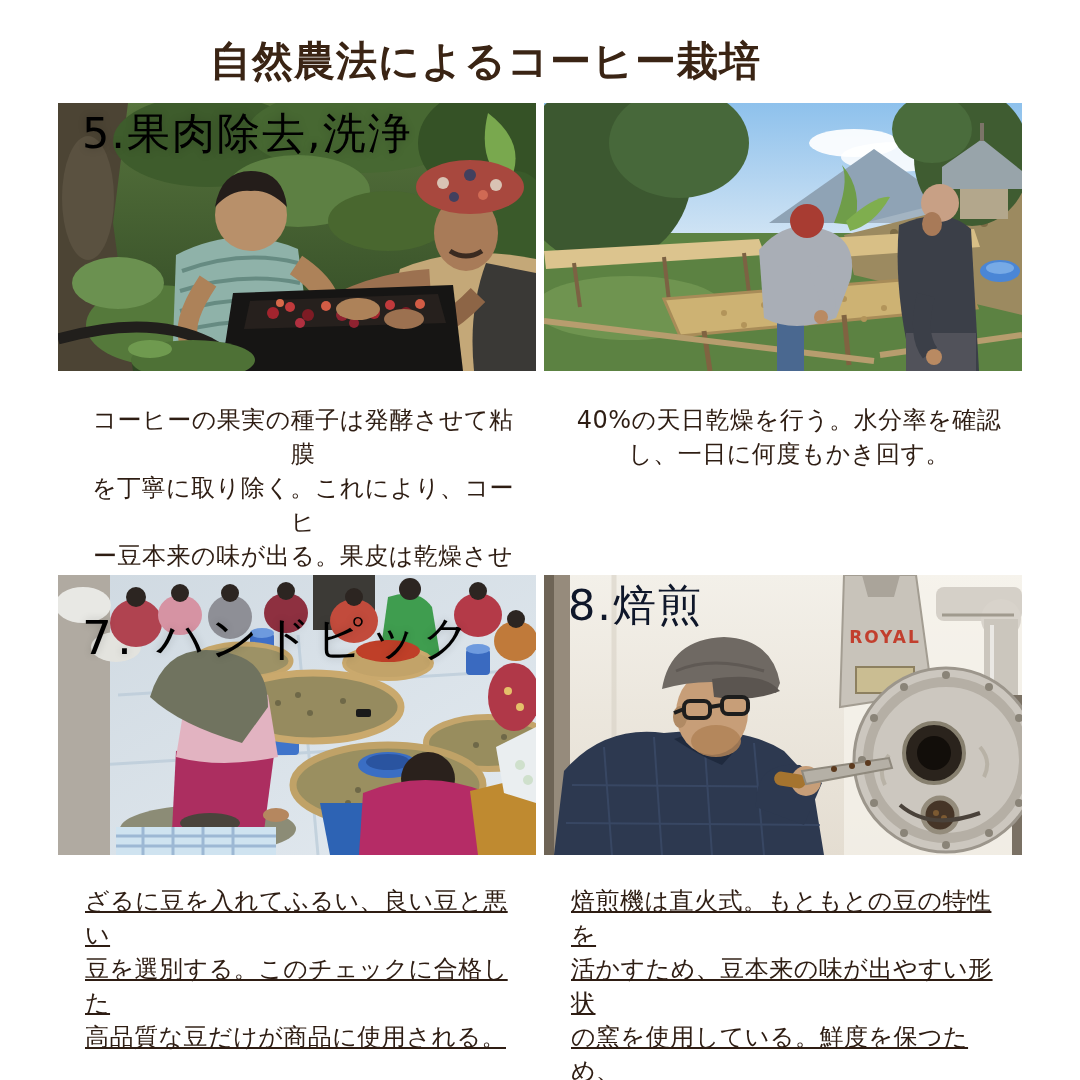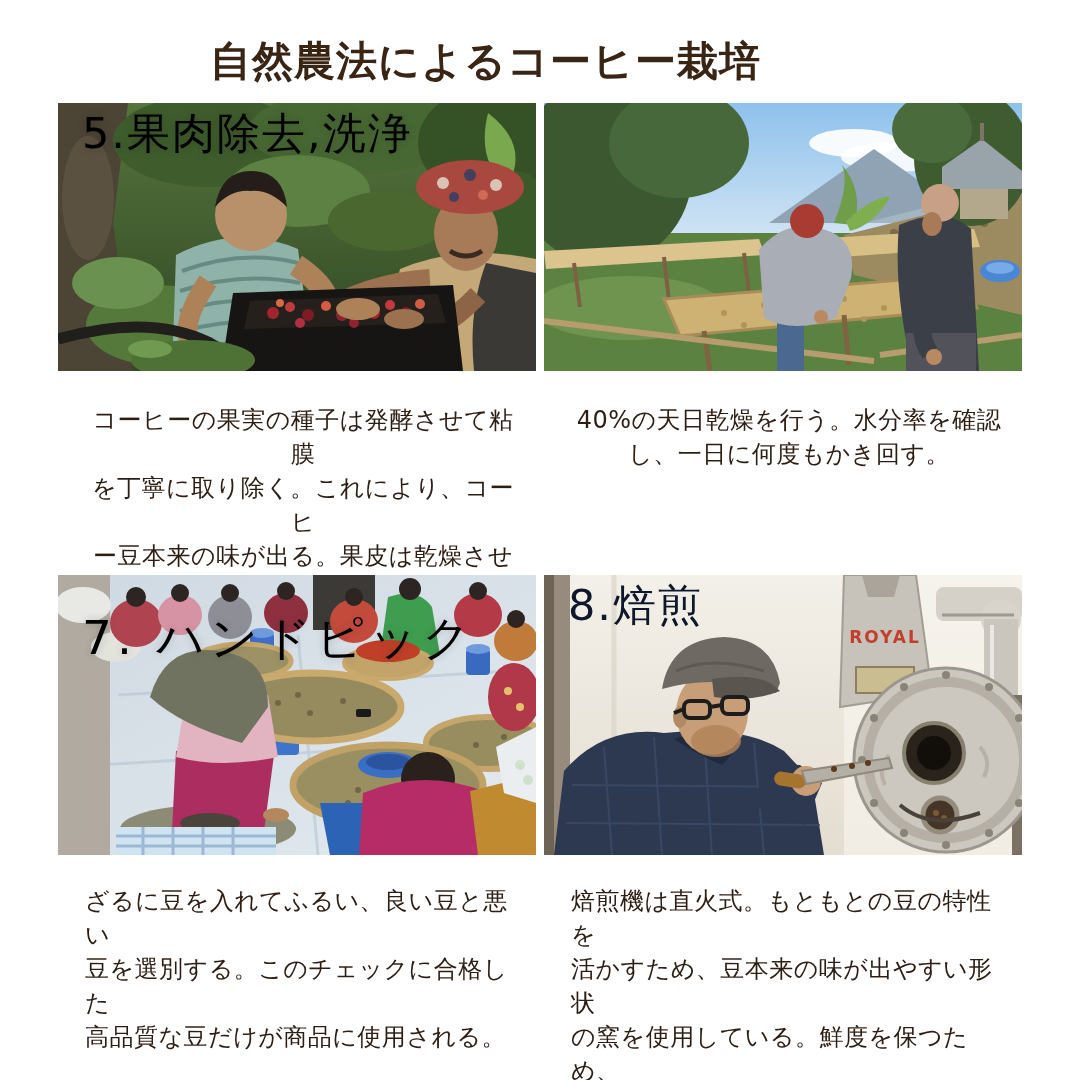--- a/index.html
+++ b/index.html
@@ -19,21 +19,21 @@
   .photo svg{display:block;width:478px;height:100%;}
   .photo-label{position:absolute;top:2px;left:24px;margin:0;
        font-size:43px;font-weight:400;letter-spacing:2px;color:#000000;
        text-shadow:0 0 8px rgba(0,0,0,.18);white-space:nowrap;}
   .c7 .photo-label{font-size:47px;letter-spacing:5px;top:0;margin-top:32px;}
   .c8 .photo-label{color:#0f172a;font-weight:400;text-shadow:none;}
   .caption{margin:0;white-space:pre-line;color:#2e1d13;
        font-size:24px;line-height:34px;font-weight:500;letter-spacing:.5px;
        margin-left:27px;width:436px;}
   .row1 .caption{margin-top:32px;text-align:center;}
-  .row2 .caption{margin-top:29px;}
+  .row2 .caption{margin-top:29px;text-decoration:underline;}
 </style>
 </head>
 <body>
 
 <div class="page">
 
   <h1 class="main-title">自然農法によるコーヒー栽培</h1>
 
   <section class="cell c5 row1">
     <figure class="photo">

